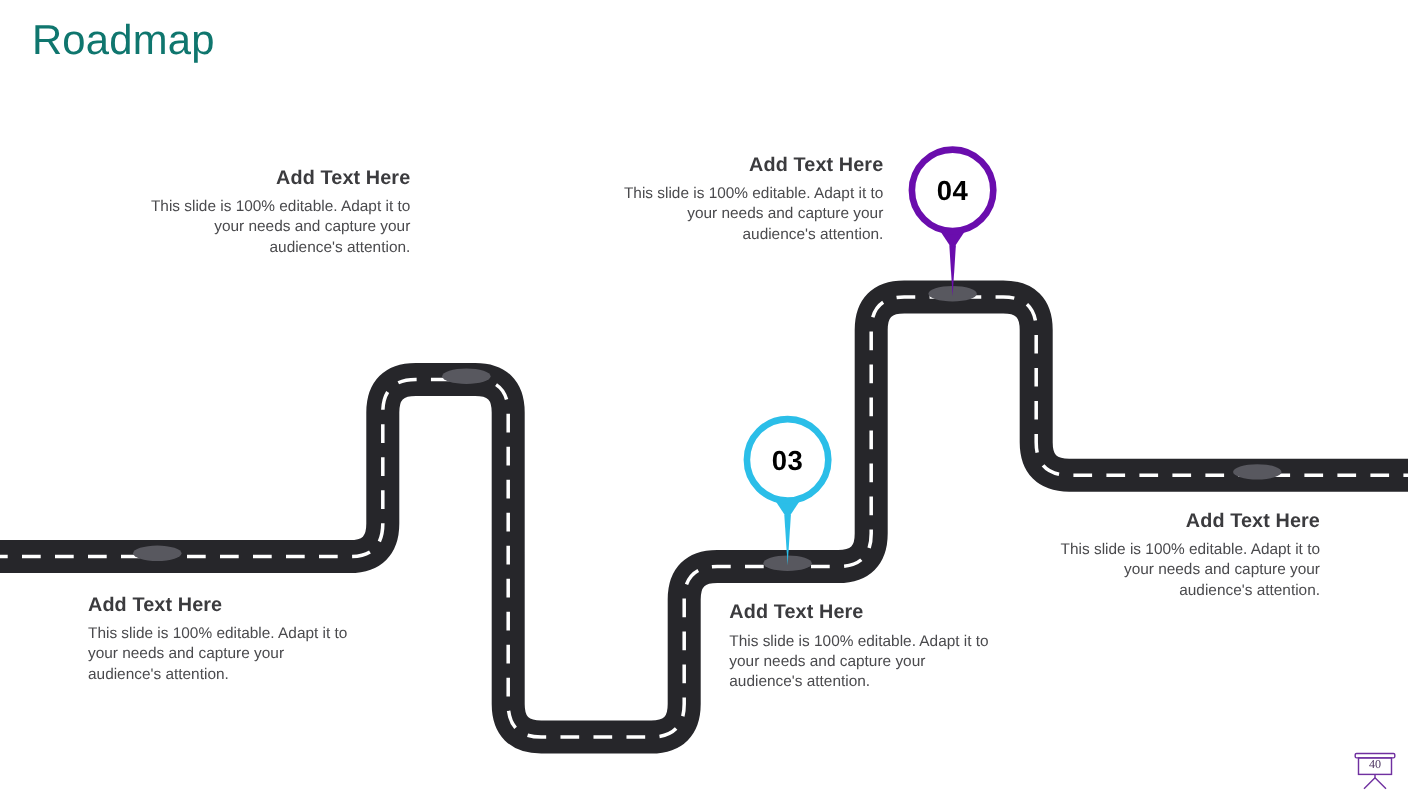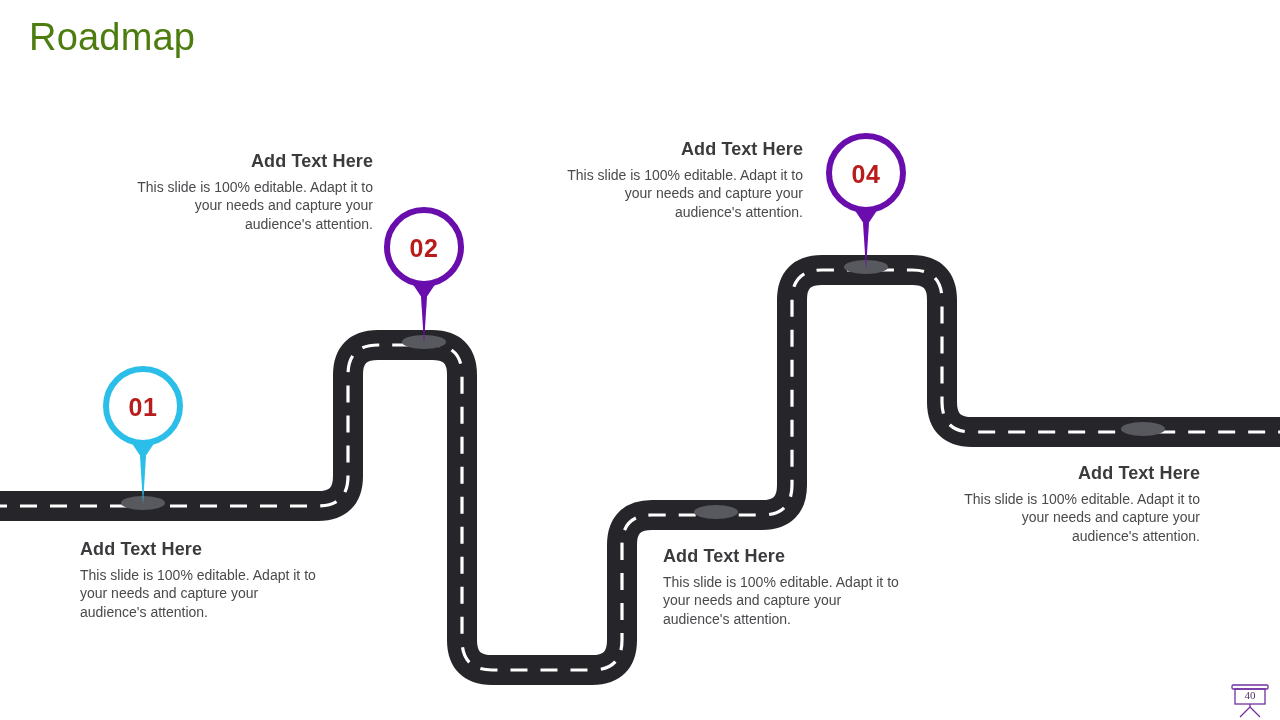--- a/index.html
+++ b/index.html
@@ -21,21 +21,21 @@
   }
 
   
   #page-title {
     position: absolute;
     left: 29px;
     top: 17px;
     font-size: 38px;
     font-weight: 300;
     letter-spacing: 0.2px;
-    color: #4d7c0f;
+    color: #0f766e;
     line-height: 1.1;
     font-family: "Liberation Sans", sans-serif;
   }
 
   
   #road-svg {
     position: absolute;
     left: 0;
     top: 0;
     width: 1280px;
@@ -50,21 +50,21 @@
     pointer-events: auto;
   }
   .pin-svg { display: block; overflow: visible; }
   .pin-number {
     position: absolute;
     left: 0;
     width: 86px;
     text-align: center;
     font-size: 25px;
     font-weight: bold;
-    color: #b91c1c;
+    color: #000000;
     letter-spacing: 0.5px;
     font-family: "Liberation Sans", sans-serif;
   }
 
   
   .textblock {
     position: absolute;
     width: 240px;
   }
   .tb-title {
@@ -165,48 +165,40 @@
              Q 942 432 972 432
              L 1290 432" fill="none" stroke="#ffffff" stroke-width="3.2" stroke-dasharray="17 13" stroke-linecap="butt"></path>
 
     <ellipse cx="143" cy="503" rx="22" ry="7" fill="#58585f"></ellipse>
     <ellipse cx="424" cy="342" rx="22" ry="7" fill="#58585f"></ellipse>
     <ellipse cx="716" cy="512" rx="22" ry="7" fill="#58585f"></ellipse>
     <ellipse cx="866" cy="267" rx="22" ry="7" fill="#58585f"></ellipse>
     <ellipse cx="1143" cy="429" rx="22" ry="7" fill="#58585f"></ellipse>
   </svg>
 
-  <div class="pin" style="left:100px; top:364px;">
-    <svg class="pin-svg" width="86" height="142" viewBox="0 0 86 142">
-      <path d="M43 140 L40 92 L46 92 Z" fill="#2bbee8"></path>
+
+  <div class="textblock align-left" style="left:80px; top:539px; width:240px;">
+    <p class="tb-title">Add Text Here</p>
+    <p class="tb-body">This slide is 100% editable. Adapt it to your needs and capture your audience's attention.</p>
+  </div>
+
+
+  <div class="textblock align-right" style="left:133px; top:151px; width:240px;">
+    <p class="tb-title">Add Text Here</p>
+    <p class="tb-body">This slide is 100% editable. Adapt it to your needs and capture your audience's attention.</p>
+  </div>
+
+  <div class="pin" style="left:673px; top:376px;">
+    <svg class="pin-svg" width="86" height="140" viewBox="0 0 86 140">
+      <path d="M43 138 L40 92 L46 92 Z" fill="#2bbee8"></path>
       <path d="M43 96 L27 72 L59 72 Z" fill="#2bbee8"></path>
       <circle cx="43" cy="42" r="37" fill="#ffffff" stroke="#2bbee8" stroke-width="6"></circle>
     </svg>
-    <div class="pin-number" style="top:29px;">01</div>
-  </div>
-
-  <div class="textblock align-left" style="left:80px; top:539px; width:240px;">
-    <p class="tb-title">Add Text Here</p>
-    <p class="tb-body">This slide is 100% editable. Adapt it to your needs and capture your audience's attention.</p>
-  </div>
-
-  <div class="pin" style="left:381px; top:205px;">
-    <svg class="pin-svg" width="86" height="140" viewBox="0 0 86 140">
-      <path d="M43 138 L40 92 L46 92 Z" fill="#6a0dad"></path>
-      <path d="M43 96 L27 72 L59 72 Z" fill="#6a0dad"></path>
-      <circle cx="43" cy="42" r="37" fill="#ffffff" stroke="#6a0dad" stroke-width="6"></circle>
-    </svg>
-    <div class="pin-number" style="top:29px;">02</div>
-  </div>
-
-  <div class="textblock align-right" style="left:133px; top:151px; width:240px;">
-    <p class="tb-title">Add Text Here</p>
-    <p class="tb-body">This slide is 100% editable. Adapt it to your needs and capture your audience's attention.</p>
-  </div>
-
+    <div class="pin-number" style="top:29px;">03</div>
+  </div>
 
   <div class="textblock align-left" style="left:663px; top:546px; width:245px;">
     <p class="tb-title">Add Text Here</p>
     <p class="tb-body">This slide is 100% editable. Adapt it to your needs and capture your audience's attention.</p>
   </div>
 
   <div class="pin" style="left:823px; top:131px;">
     <svg class="pin-svg" width="86" height="140" viewBox="0 0 86 140">
       <path d="M43 138 L40 92 L46 92 Z" fill="#6a0dad"></path>
       <path d="M43 96 L27 72 L59 72 Z" fill="#6a0dad"></path>

